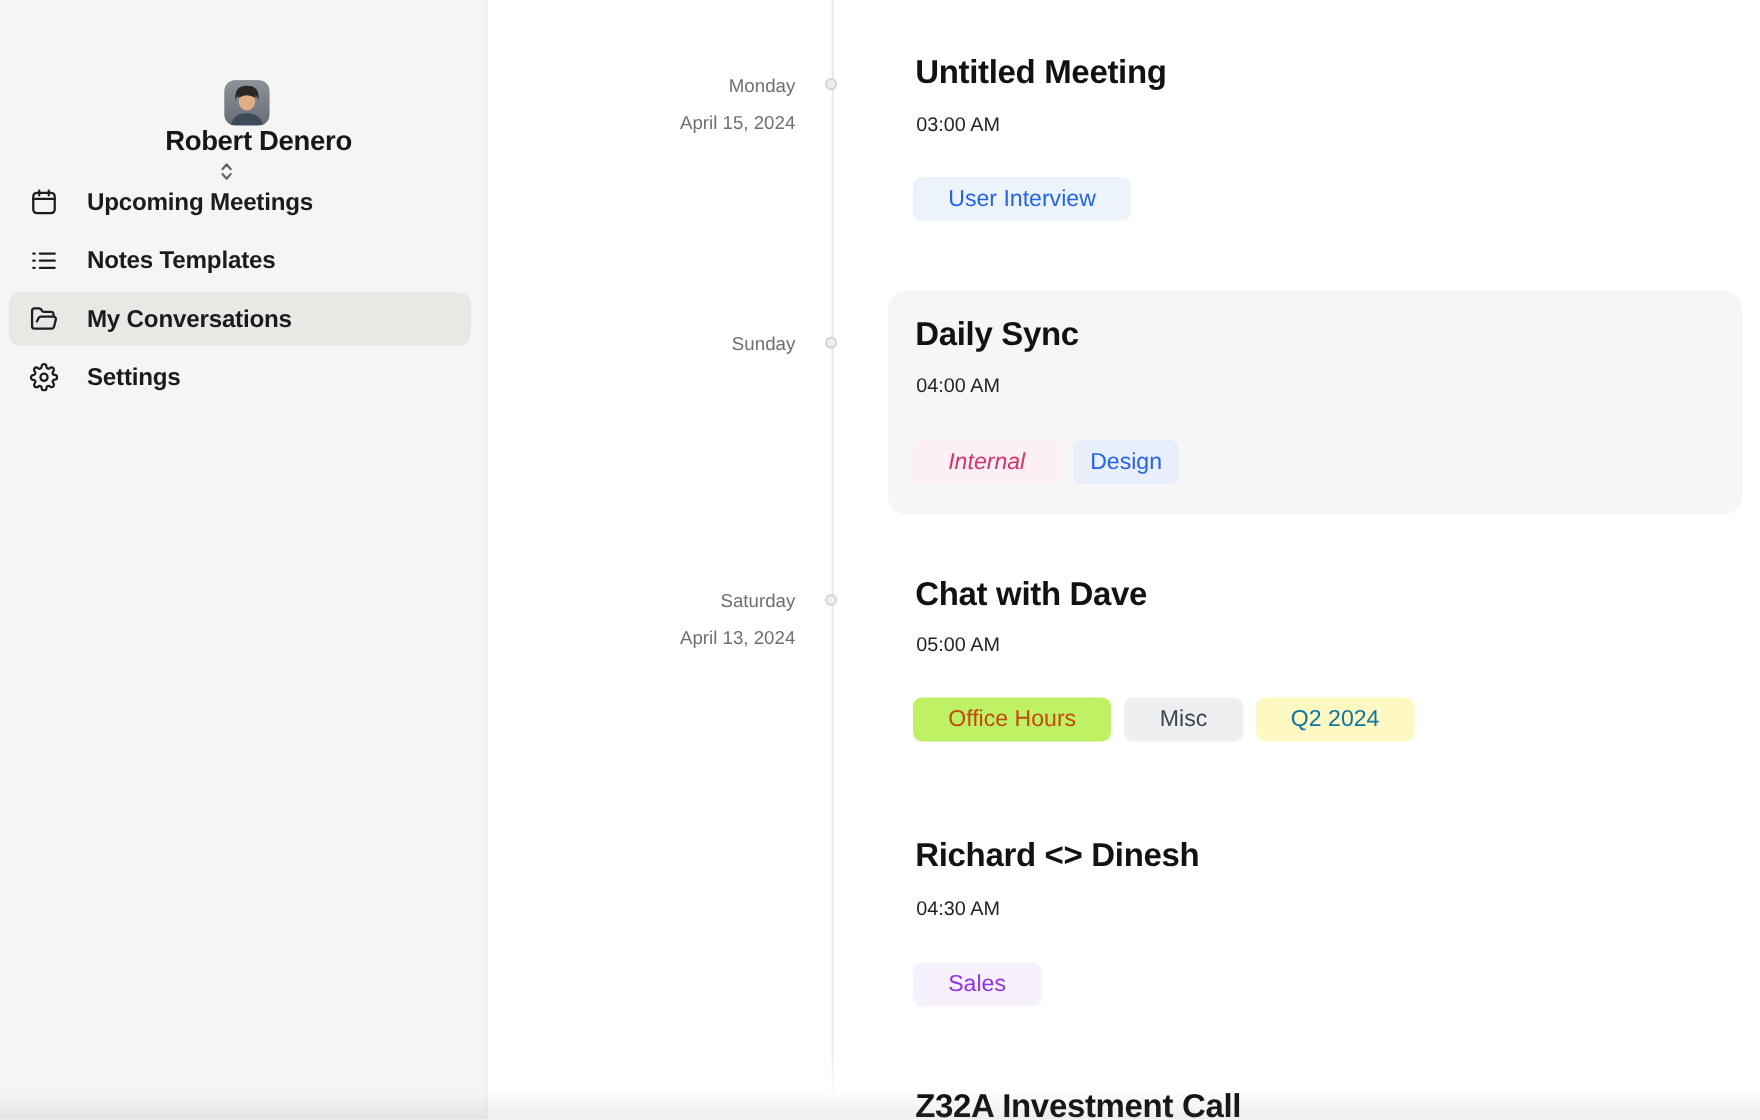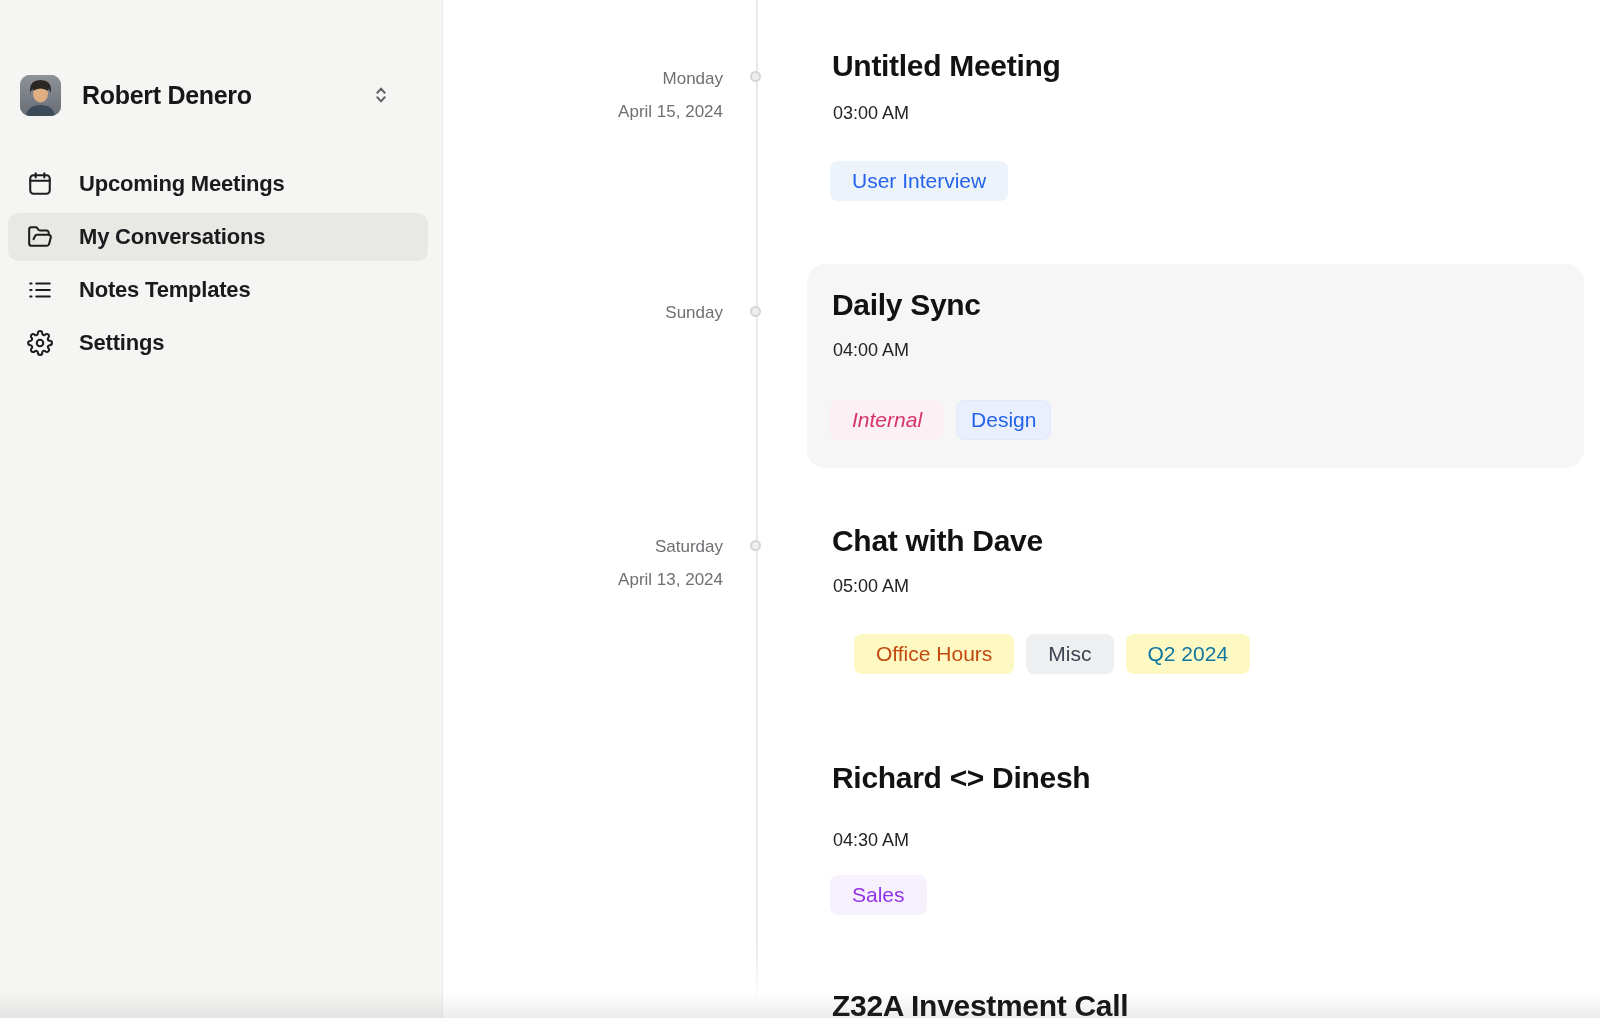--- a/index.html
+++ b/index.html
@@ -12,21 +12,21 @@
   }
 
   
   .sidebar {
     position:absolute; left:0; top:0; bottom:0; width:443px;
     background:#f5f5f4;
     border-right:1px solid #e9e9e6;
   }
   .profile {
     position:absolute; top:73px; left:20px; width:409px; height:44px;
-    display:flex; align-items:center; cursor:default;
+    display:flex; align-items:center; cursor:default;flex-direction:column;
   }
   .avatar {
     width:41px; height:41px; border-radius:10px; overflow:hidden; flex:0 0 41px;
     background:#7d828a;
   }
   .avatar svg { display:block; }
   .profile-name {
     margin-left:21px; font-size:25px; font-weight:700; color:#17171a;
     letter-spacing:-0.3px; flex:1 1 auto; white-space:nowrap;
   }
@@ -71,34 +71,34 @@
   }
   .m-time {
     position:absolute; left:833px; font-size:18px; color:#232327; line-height:28px;
   }
   .tag-row {
     position:absolute; left:830px; display:flex; gap:12px; align-items:center;
   }
   .tag {
     display:inline-flex; align-items:center;
     font-size:21px; font-weight:500; line-height:24px;
-    padding:8px 22px; border-radius:8px; white-space:nowrap; cursor:default;
+    padding:8px 32px; border-radius:8px; white-space:nowrap; cursor:default;
   }
   .t-blue   { color:#2563eb; background:#edf3fb; }
   .t-pink   { color:#d63369; background:#fcf0f5;font-style:italic; }
   .t-design { color:#2563eb; background:#e9effc; border:1px solid #e2eaf9; padding:7px 14px; }
-  .t-orange { color:#c2490f; background:#fef9c3;margin-left:24px; }
+  .t-orange { color:#c2490f; background:#bef264; }
   .t-gray   { color:#3d4552; background:#edeff1; }
   .t-cyan   { color:#0f75a1; background:#fef9c3; }
   .t-purple { color:#9233e8; background:#f7f1fd; }
 
   .mt-0 { top:50px; }  .time-0 { top:99px; }  .tags-0 { top:161px; }
   .mt-1 { top:289px; } .time-1 { top:336px; } .tags-1 { top:400px; }
   .mt-2 { top:525px; } .time-2 { top:572px; } .tags-2 { top:634px; }
-  .mt-3 { top:762px; } .time-3 { top:812px;margin-top:14px; } .tags-3 { top:875px; }
+  .mt-3 { top:762px; } .time-3 { top:812px; } .tags-3 { top:875px; }
   .mt-4 { top:990px; }
 
   .bottom-fade {
     position:absolute; left:0; right:0; bottom:0; height:26px;
     background:linear-gradient(to bottom, rgba(110,110,110,0), rgba(110,110,110,0.13));
     pointer-events:none;
   }
 
   svg.icon { stroke:#1d1d1f; stroke-width:1.9; fill:none; stroke-linecap:round; stroke-linejoin:round; }
   svg.chev { stroke:#63636a; stroke-width:2.2; fill:none; stroke-linecap:round; stroke-linejoin:round; }
@@ -140,43 +140,43 @@
         <svg class="icon" width="26" height="26" viewBox="0 0 24 24">
           <rect x="3" y="4" width="18" height="17" rx="3"></rect>
           <line x1="8" y1="2.2" x2="8" y2="6"></line>
             <line x1="16" y1="2.2" x2="16" y2="6"></line>
           <line x1="3" y1="9" x2="21" y2="9"></line>
         </svg>
       </span>
       <span class="nav-label">Upcoming Meetings</span>
     </div>
 
-    <div class="nav-item selected">
-      <span class="nav-icon">
-        <svg class="icon" width="26" height="26" viewBox="0 0 24 24">
-          <path d="m6 14 1.45-2.9A2 2 0 0 1 9.24 10H20a2 2 0 0 1 1.94 2.5l-1.55 6a2 2 0 0 1-1.94 1.5H4a2 2 0 0 1-2-2V5a2 2 0 0 1 2-2h3.93a2 2 0 0 1 1.66.9l.82 1.2a2 2 0 0 0 1.66.9H18a2 2 0 0 1 2 2v2"></path>
-        </svg>
-      </span>
-      <span class="nav-label">My Conversations</span>
-    </div>
-
     <div class="nav-item">
       <span class="nav-icon">
         <svg class="icon" width="26" height="26" viewBox="0 0 24 24">
           <line x1="8.5" y1="6" x2="21" y2="6"></line>
             <line x1="8.5" y1="12" x2="21" y2="12"></line>
             <line x1="8.5" y1="18" x2="21" y2="18"></line>
           <line x1="3" y1="6" x2="4.2" y2="6"></line>
             <line x1="3" y1="12" x2="4.2" y2="12"></line>
             <line x1="3" y1="18" x2="4.2" y2="18"></line>
         </svg>
       </span>
       <span class="nav-label">Notes Templates</span>
     </div>
 
+    <div class="nav-item selected">
+      <span class="nav-icon">
+        <svg class="icon" width="26" height="26" viewBox="0 0 24 24">
+          <path d="m6 14 1.45-2.9A2 2 0 0 1 9.24 10H20a2 2 0 0 1 1.94 2.5l-1.55 6a2 2 0 0 1-1.94 1.5H4a2 2 0 0 1-2-2V5a2 2 0 0 1 2-2h3.93a2 2 0 0 1 1.66.9l.82 1.2a2 2 0 0 0 1.66.9H18a2 2 0 0 1 2 2v2"></path>
+        </svg>
+      </span>
+      <span class="nav-label">My Conversations</span>
+    </div>
+
     <div class="nav-item">
       <span class="nav-icon">
         <svg class="icon" width="26" height="26" viewBox="0 0 24 24">
           <circle cx="12" cy="12" r="3"></circle>
           <path d="M19.4 15a1.65 1.65 0 0 0 .33 1.82l.06.06a2 2 0 0 1 0 2.83 2 2 0 0 1-2.83 0l-.06-.06a1.65 1.65 0 0 0-1.82-.33 1.65 1.65 0 0 0-1 1.51V21a2 2 0 0 1-2 2 2 2 0 0 1-2-2v-.09A1.65 1.65 0 0 0 9 19.4a1.65 1.65 0 0 0-1.82.33l-.06.06a2 2 0 0 1-2.83 0 2 2 0 0 1 0-2.83l.06-.06a1.65 1.65 0 0 0 .33-1.82 1.65 1.65 0 0 0-1.51-1H3a2 2 0 0 1-2-2 2 2 0 0 1 2-2h.09A1.65 1.65 0 0 0 4.6 9a1.65 1.65 0 0 0-.33-1.82l-.06-.06a2 2 0 0 1 0-2.83 2 2 0 0 1 2.83 0l.06.06a1.65 1.65 0 0 0 1.82.33H9a1.65 1.65 0 0 0 1-1.51V3a2 2 0 0 1 2-2 2 2 0 0 1 2 2v.09a1.65 1.65 0 0 0 1 1.51 1.65 1.65 0 0 0 1.82-.33l.06-.06a2 2 0 0 1 2.83 0 2 2 0 0 1 0 2.83l-.06.06a1.65 1.65 0 0 0-.33 1.82V9a1.65 1.65 0 0 0 1.51 1H21a2 2 0 0 1 2 2 2 2 0 0 1-2 2h-.09a1.65 1.65 0 0 0-1.51 1z"></path>
         </svg>
       </span>
       <span class="nav-label">Settings</span>
     </div>
 

